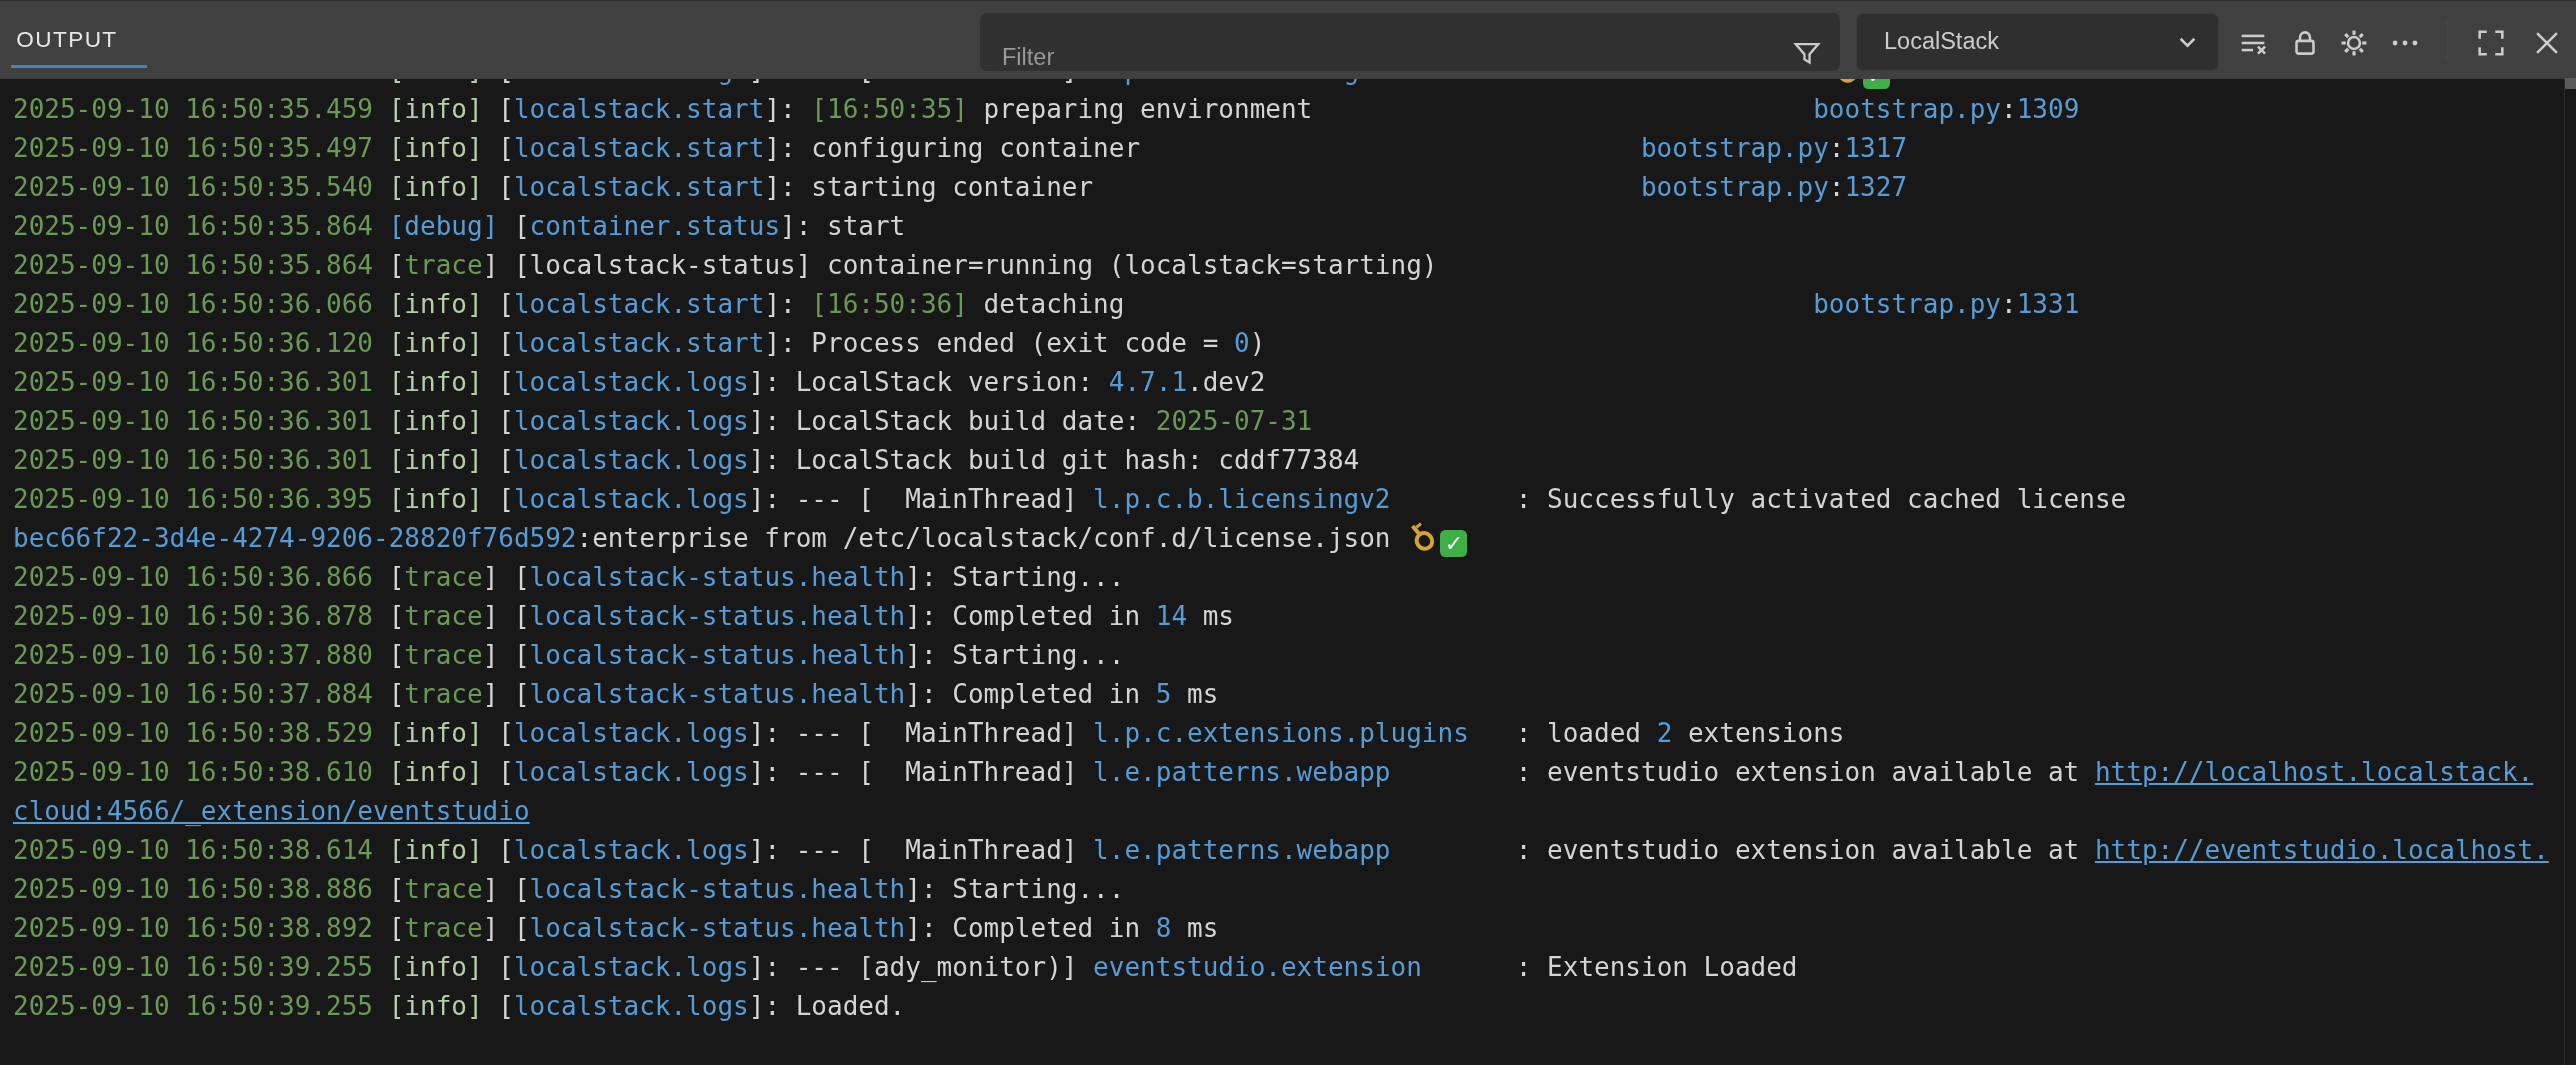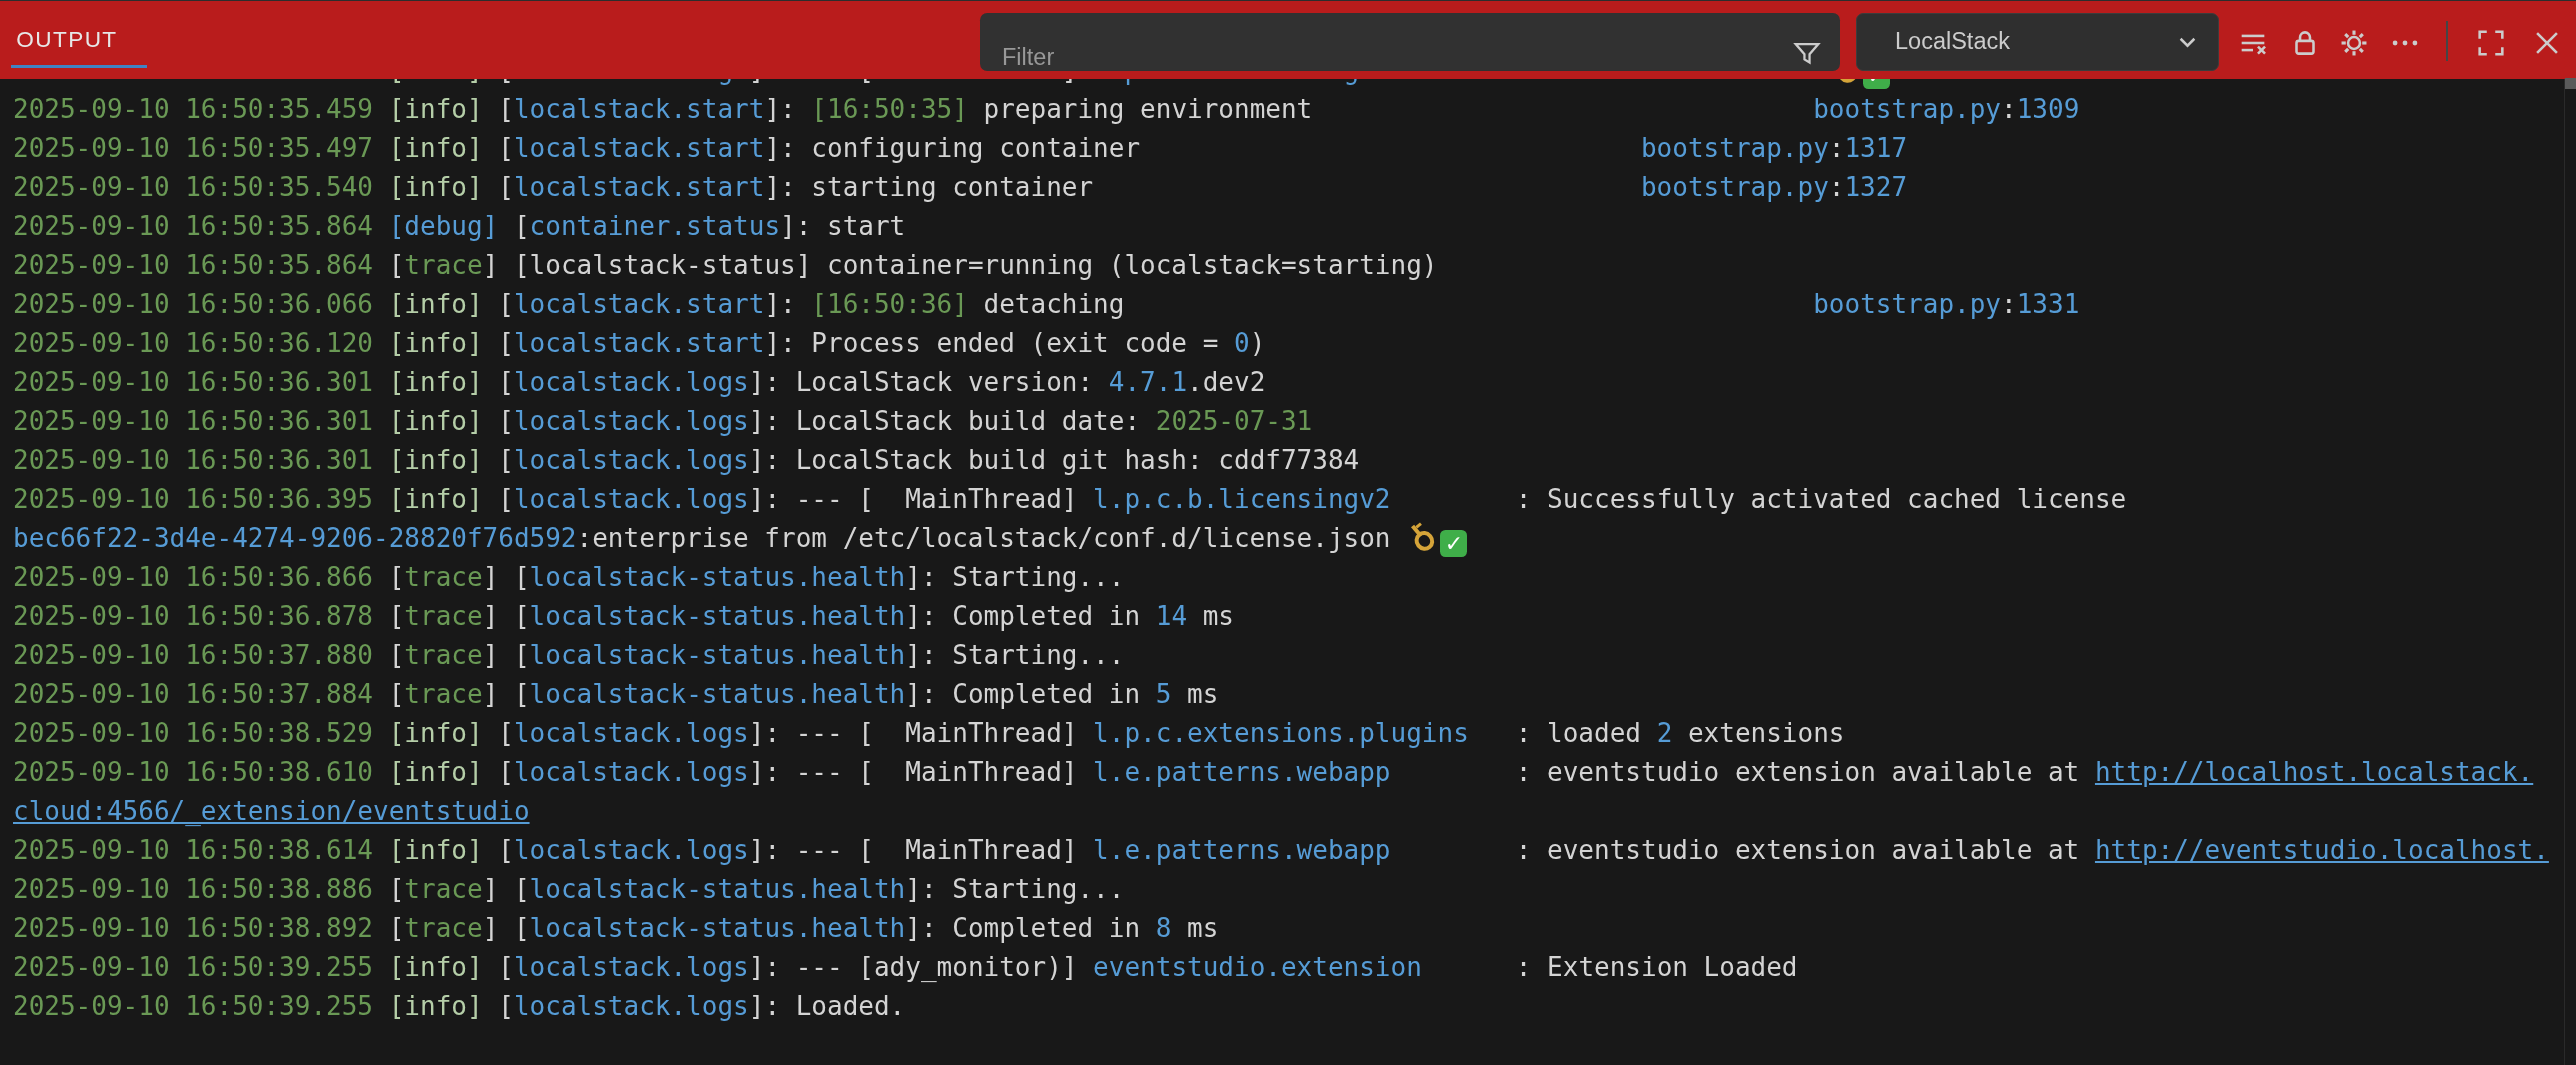--- a/index.html
+++ b/index.html
@@ -1,34 +1,34 @@
 <!DOCTYPE html>
 <html style="font-size:14.5px"><head>
 <meta charset="utf-8">
 <style>
   html,body{margin:0;padding:0;background:#181818;}
   body{width:2576px;height:1066px;overflow:hidden;position:relative;
        font-family:"Liberation Sans",sans-serif;}
   
   .panel-header{position:absolute;left:0;top:0;width:2576px;height:79px;
-    background:#b91c1c;border-top:1.8px solid #2d2d2d;box-sizing:border-box;}
+    background:#404040;border-top:1.8px solid #2d2d2d;box-sizing:border-box;}
   .tab{position:absolute;left:16.3px;top:0;height:78px;display:flex;align-items:center;
        cursor:pointer;}
   .tab-label{font-size:22.6px;letter-spacing:1.4px;color:#e7e7e7;}
   .tab-underline{position:absolute;left:11px;top:64px;width:136px;height:2.7px;background:#4183c4;}
   .filter-box{position:absolute;left:980px;top:11.7px;width:860px;height:58px;
     background:#313131;border-radius:7.2px;display:flex;align-items:flex-end;box-sizing:border-box;}
   .filter-input{flex:1;background:transparent;border:none;outline:none;color:#cccccc;
     font-size:23.5px;font-family:"Liberation Sans",sans-serif;padding:0 0 0 22px;}
   .filter-input::placeholder{color:#989898;}
   .filter-funnel{margin-right:16.3px;display:flex;}
   .channel-select{position:absolute;left:1856px;top:11.7px;width:363px;height:58px;
     background:#2f2f2f;border:0.9px solid #3c3c3c;border-radius:7.2px;display:flex;
     align-items:center;justify-content:space-between;box-sizing:border-box;cursor:pointer;}
-  .channel-label{color:#cccccc;font-size:23.5px;padding-left:38px;}
+  .channel-label{color:#cccccc;font-size:23.5px;padding-left:27px;}
   .channel-chevron{padding-right:14.5px;display:flex;}
   .hdr-icon{position:absolute;top:22px;width:40px;height:40px;display:flex;align-items:center;
     justify-content:center;cursor:pointer;border-radius:5.4px;}
   .hdr-divider{position:absolute;top:20px;left:2446px;width:1.8px;height:40px;background:#454545;}
   
   .log-area{position:absolute;left:0;top:79px;right:0;bottom:0;overflow:hidden;}
   .log-inner{margin-top:-28px;}
   .row{height:39px;line-height:39px;white-space:pre;padding-left:13px;
        font-family:"DejaVu Sans Mono",monospace;font-size:26px;color:#d4d4d4;}
   .ts{color:#6a9955;} .li{color:#b5cea8;} .ld{color:#569cd6;}

